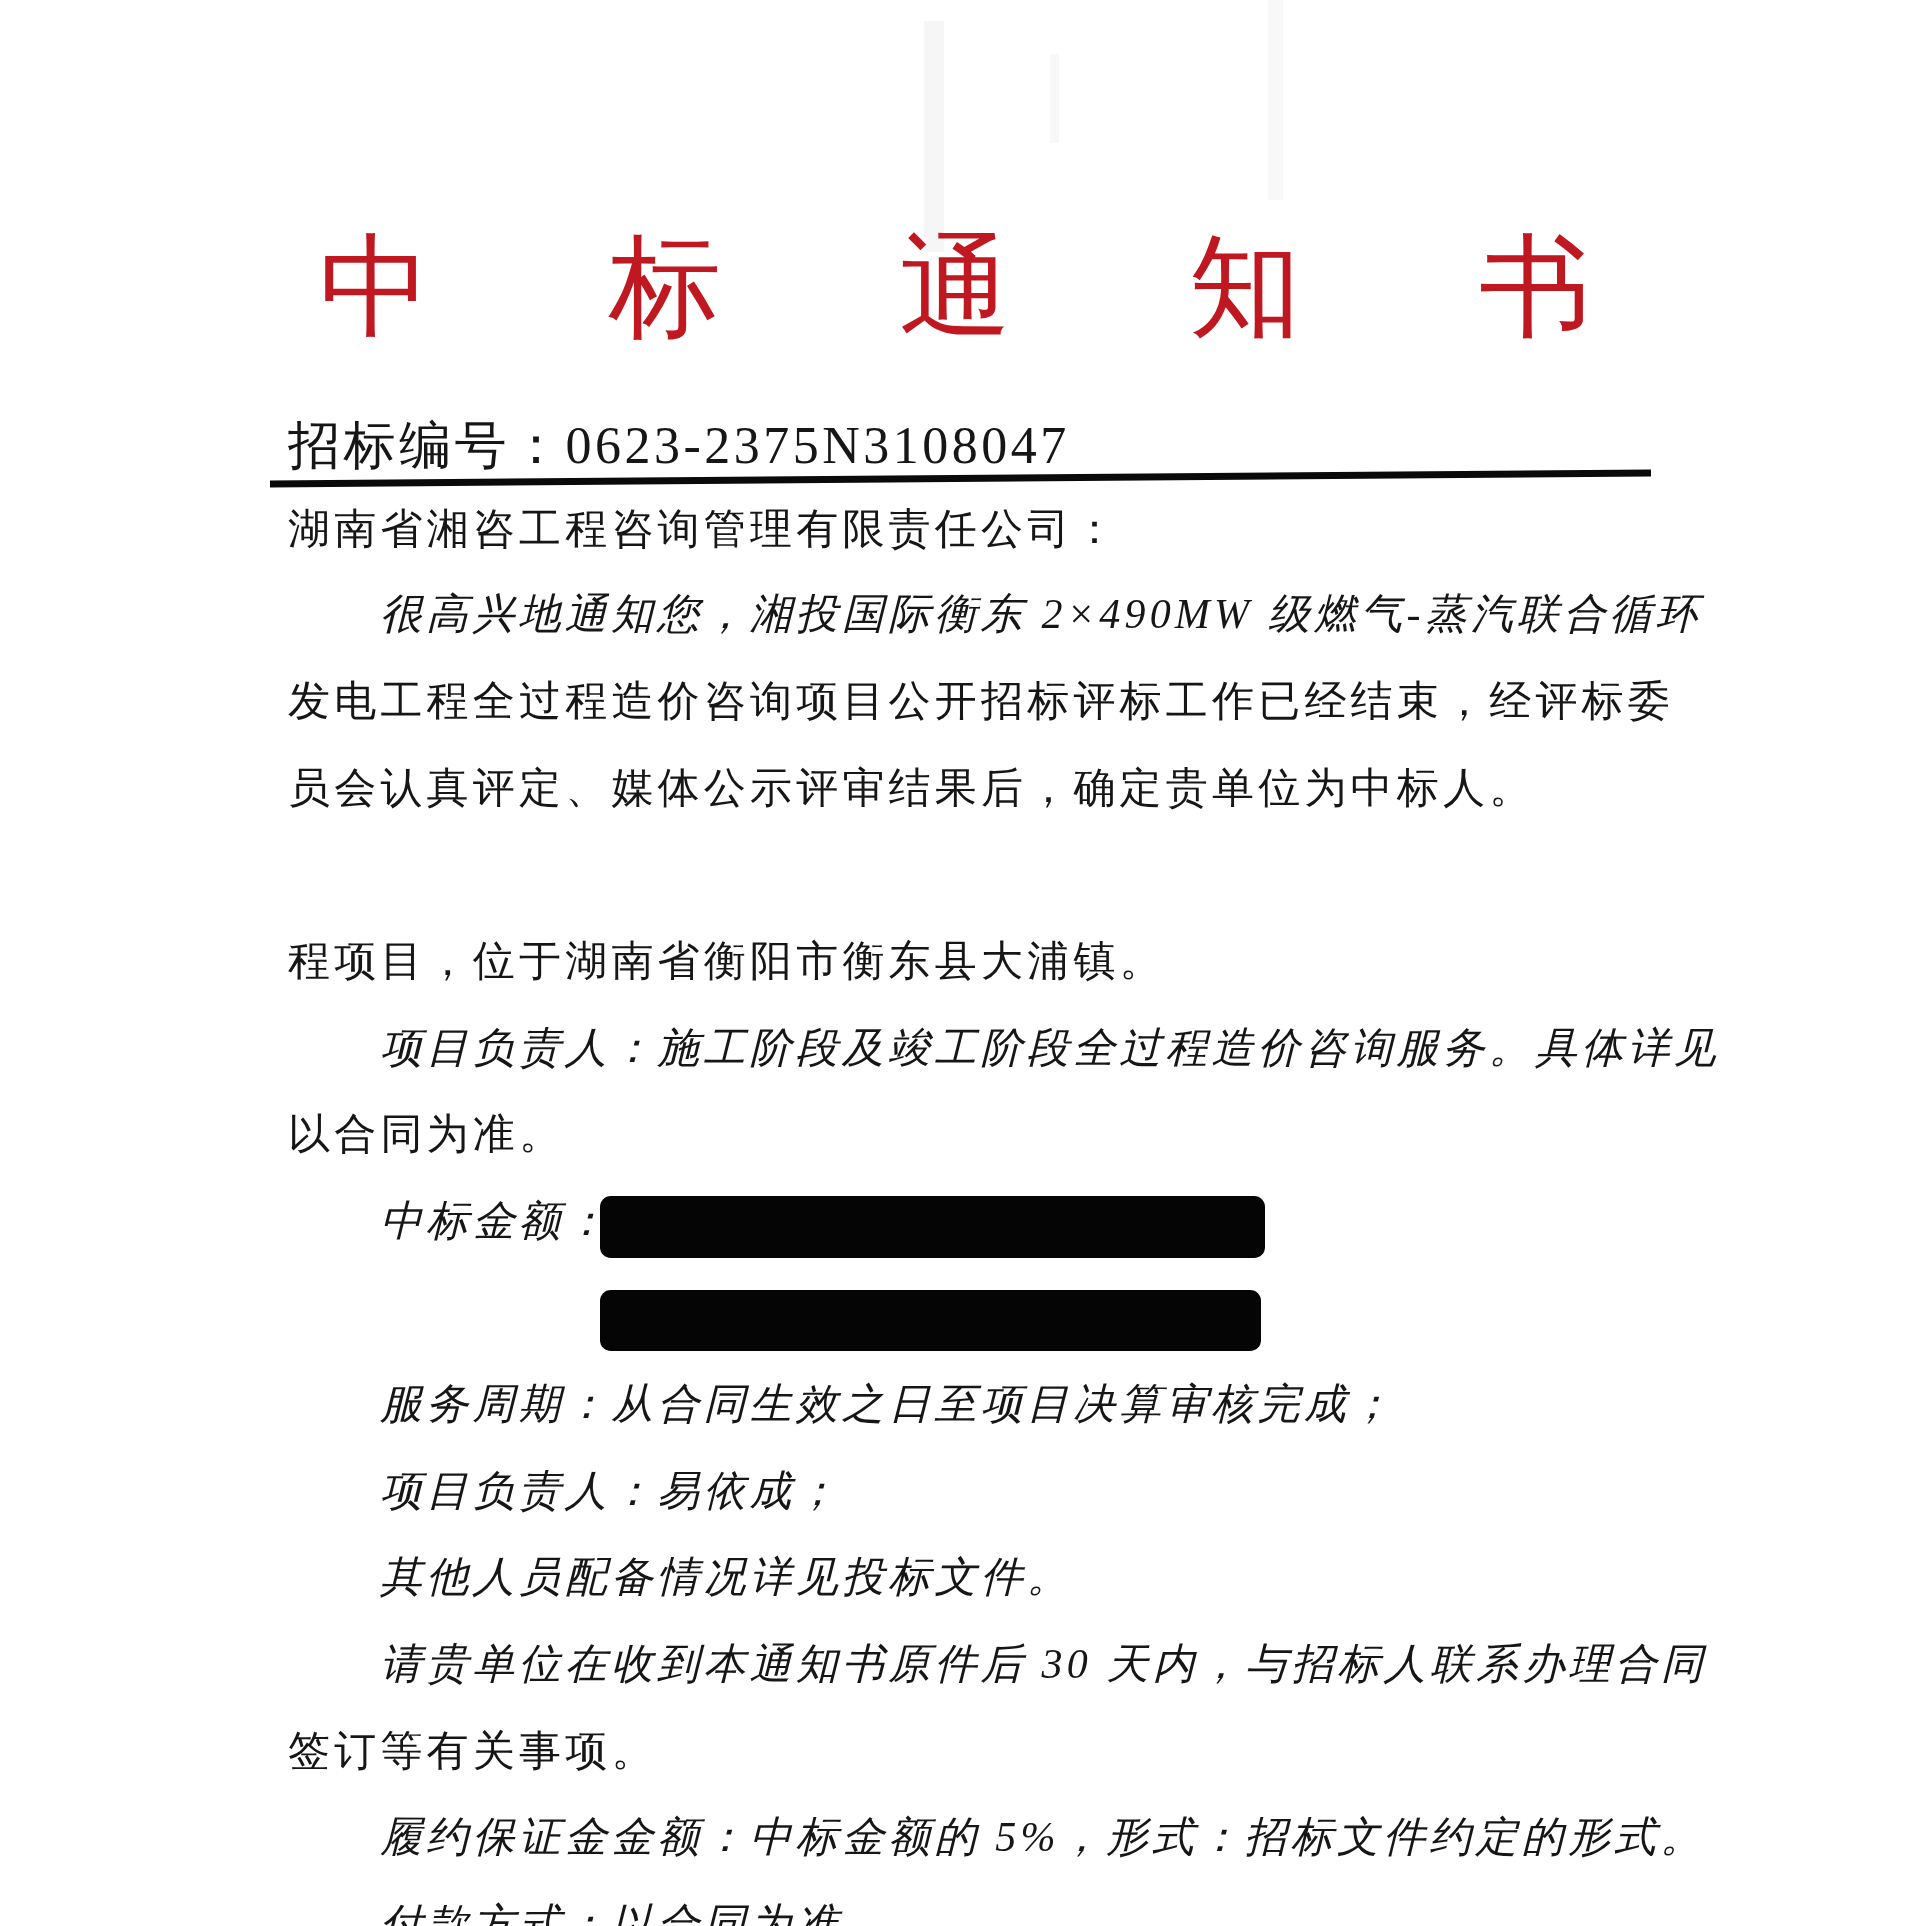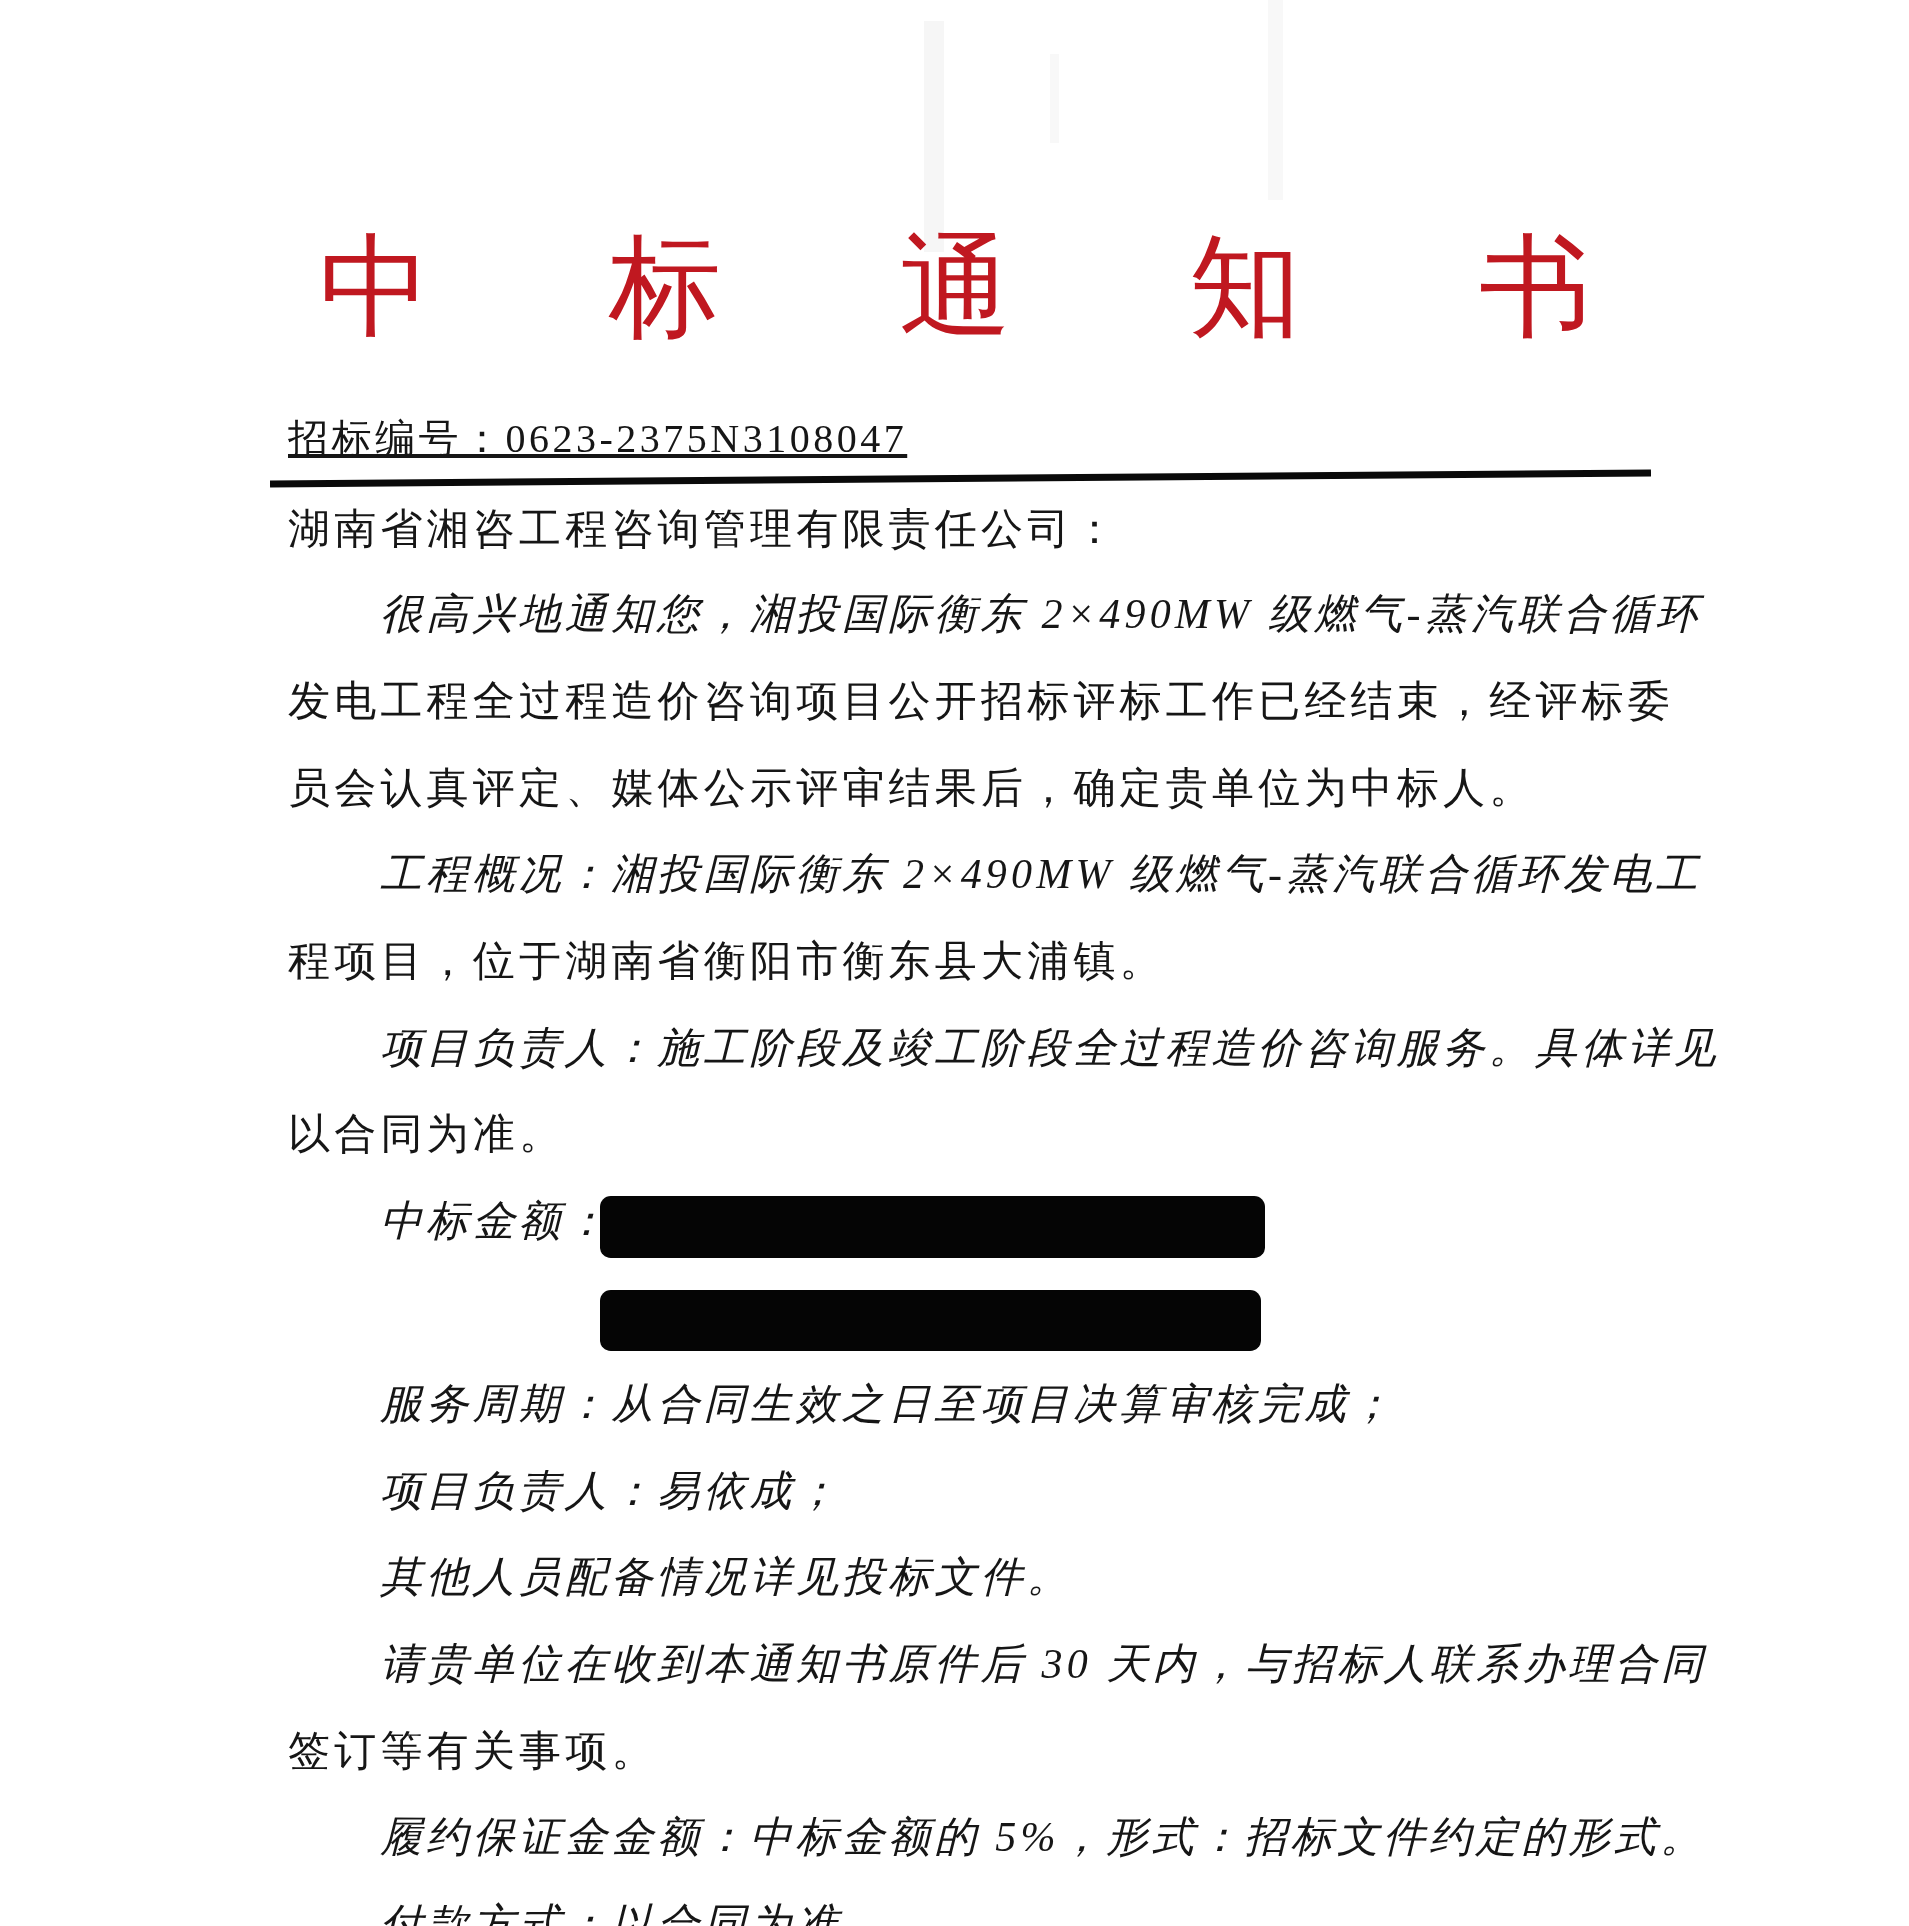--- a/index.html
+++ b/index.html
@@ -23,21 +23,21 @@
     text-align:center;
     font-size:112px;font-weight:normal;
     color:var(--title-red);
     letter-spacing:75px;
     white-space:nowrap;
     line-height:1.05;
   }
   .title span{margin-right:-75px;}
   .bidno{
     position:absolute;left:288px;top:411px;
-    font-size:40px;letter-spacing:3.5px;white-space:nowrap;text-decoration:underline;
+    font-size:52px;letter-spacing:3.5px;white-space:nowrap;
   }
   .divider{
     position:absolute;left:270px;top:475px;
     width:1381px;height:6.5px;background:#0a0a0a;
     transform:rotate(-0.45deg);
   }
   .recipient{
     position:absolute;left:288px;top:501px;
     font-size:42px;letter-spacing:4.2px;white-space:nowrap;text-align:center;
   }
@@ -67,21 +67,20 @@
 
   <div class="bidno">招标编号：0623-2375N3108047</div>
 
   <div class="divider"></div>
 
   <div class="recipient">湖南省湘咨工程咨询管理有限责任公司：</div>
 
   <div class="bline ind" style="top:589px">很高兴地通知您，湘投国际衡东 2×490MW 级燃气-蒸汽联合循环</div>
   <div class="bline" style="top:676px">发电工程全过程造价咨询项目公开招标评标工作已经结束，经评标委</div>
   <div class="bline" style="top:763px">员会认真评定、媒体公示评审结果后，确定贵单位为中标人。</div>
-  <div class="bline ind" style="top:849px">工程概况：湘投国际衡东 2×490MW 级燃气-蒸汽联合循环发电工</div>
   <div class="bline" style="top:936px">程项目，位于湖南省衡阳市衡东县大浦镇。</div>
   <div class="bline ind" style="top:1023px">项目负责人：施工阶段及竣工阶段全过程造价咨询服务。具体详见</div>
   <div class="bline" style="top:1109px">以合同为准。</div>
   <div class="bline ind" style="top:1196px">中标金额：</div>
 
   <div class="redact" style="left:600px;top:1196px;width:665px;height:62px;"></div>
   <div class="redact" style="left:600px;top:1290px;width:661px;height:61px;"></div>
 
   <div class="bline ind" style="top:1379px">服务周期：从合同生效之日至项目决算审核完成；</div>
   <div class="bline ind" style="top:1466px">项目负责人：易依成；</div>

